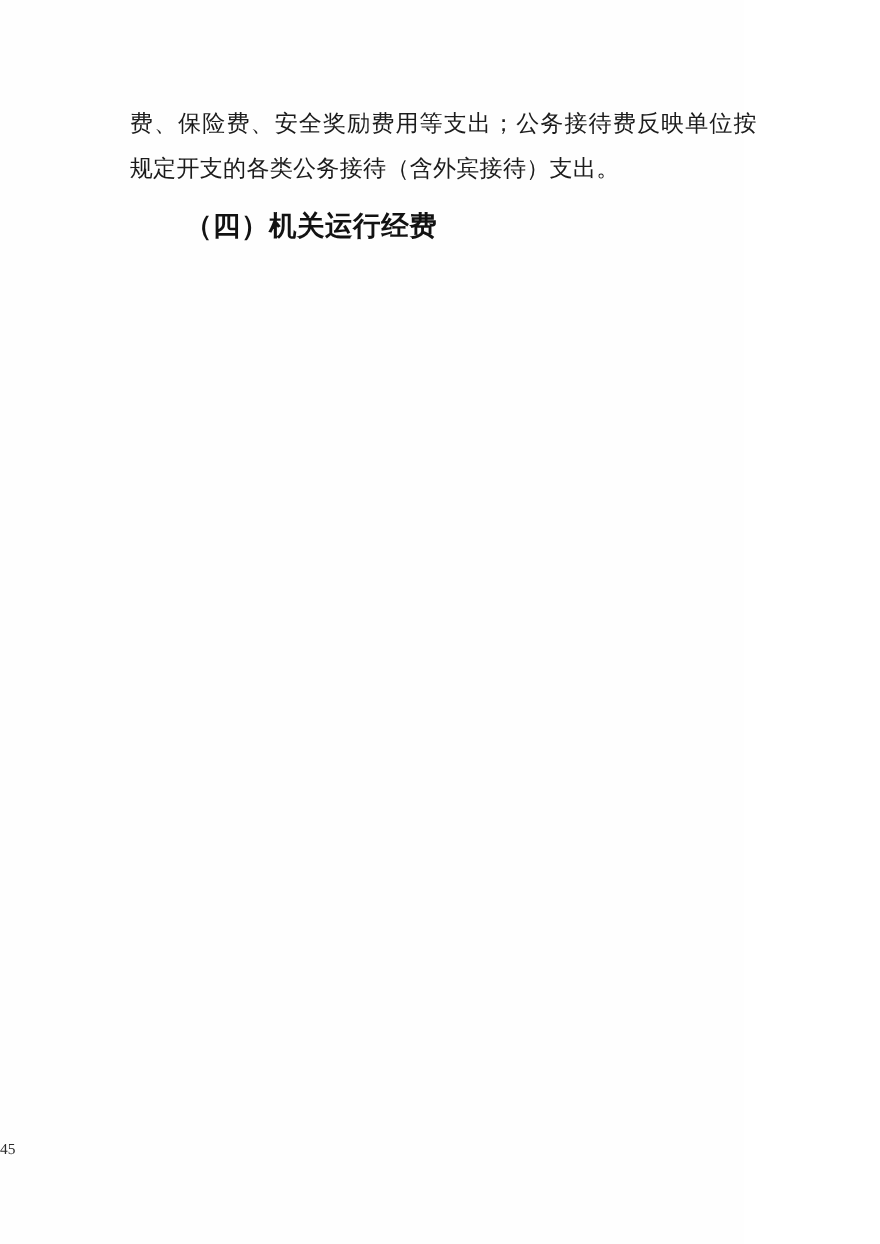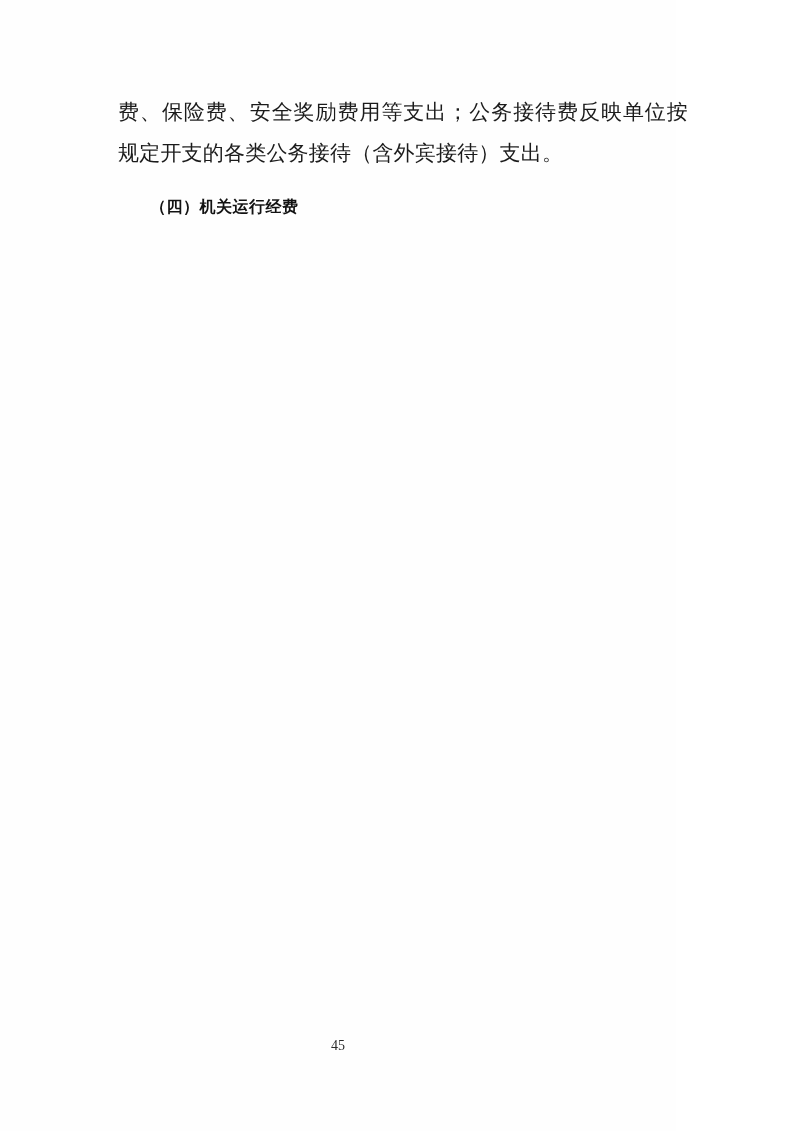--- a/index.html
+++ b/index.html
@@ -38,34 +38,34 @@
     margin: 0;
     color: #1b1b1b;
   }
   .para.cont {
     text-indent: 0;
   }
   .para.indent {
     text-indent: 2em;
   }
   .heading {
-    font-size: 16px;
+    font-size: 25px;
     line-height: 41px;
     font-weight: bold;
     text-indent: 2em;
     margin: 12px 0 6px 0;
     color: #121212;
     letter-spacing: 0.5px;
   }
   .page-number {
     position: absolute;
     left: 0;
     right: 0;
     top: 1038px;
-    text-align: center;
+    text-align: left;
     font-size: 14px;
     color: #2a2a2a;
     font-family: "Liberation Serif", "DejaVu Serif", serif;
   }
 </style>
 </head>
 <body>
 
 <div class="page">
 

